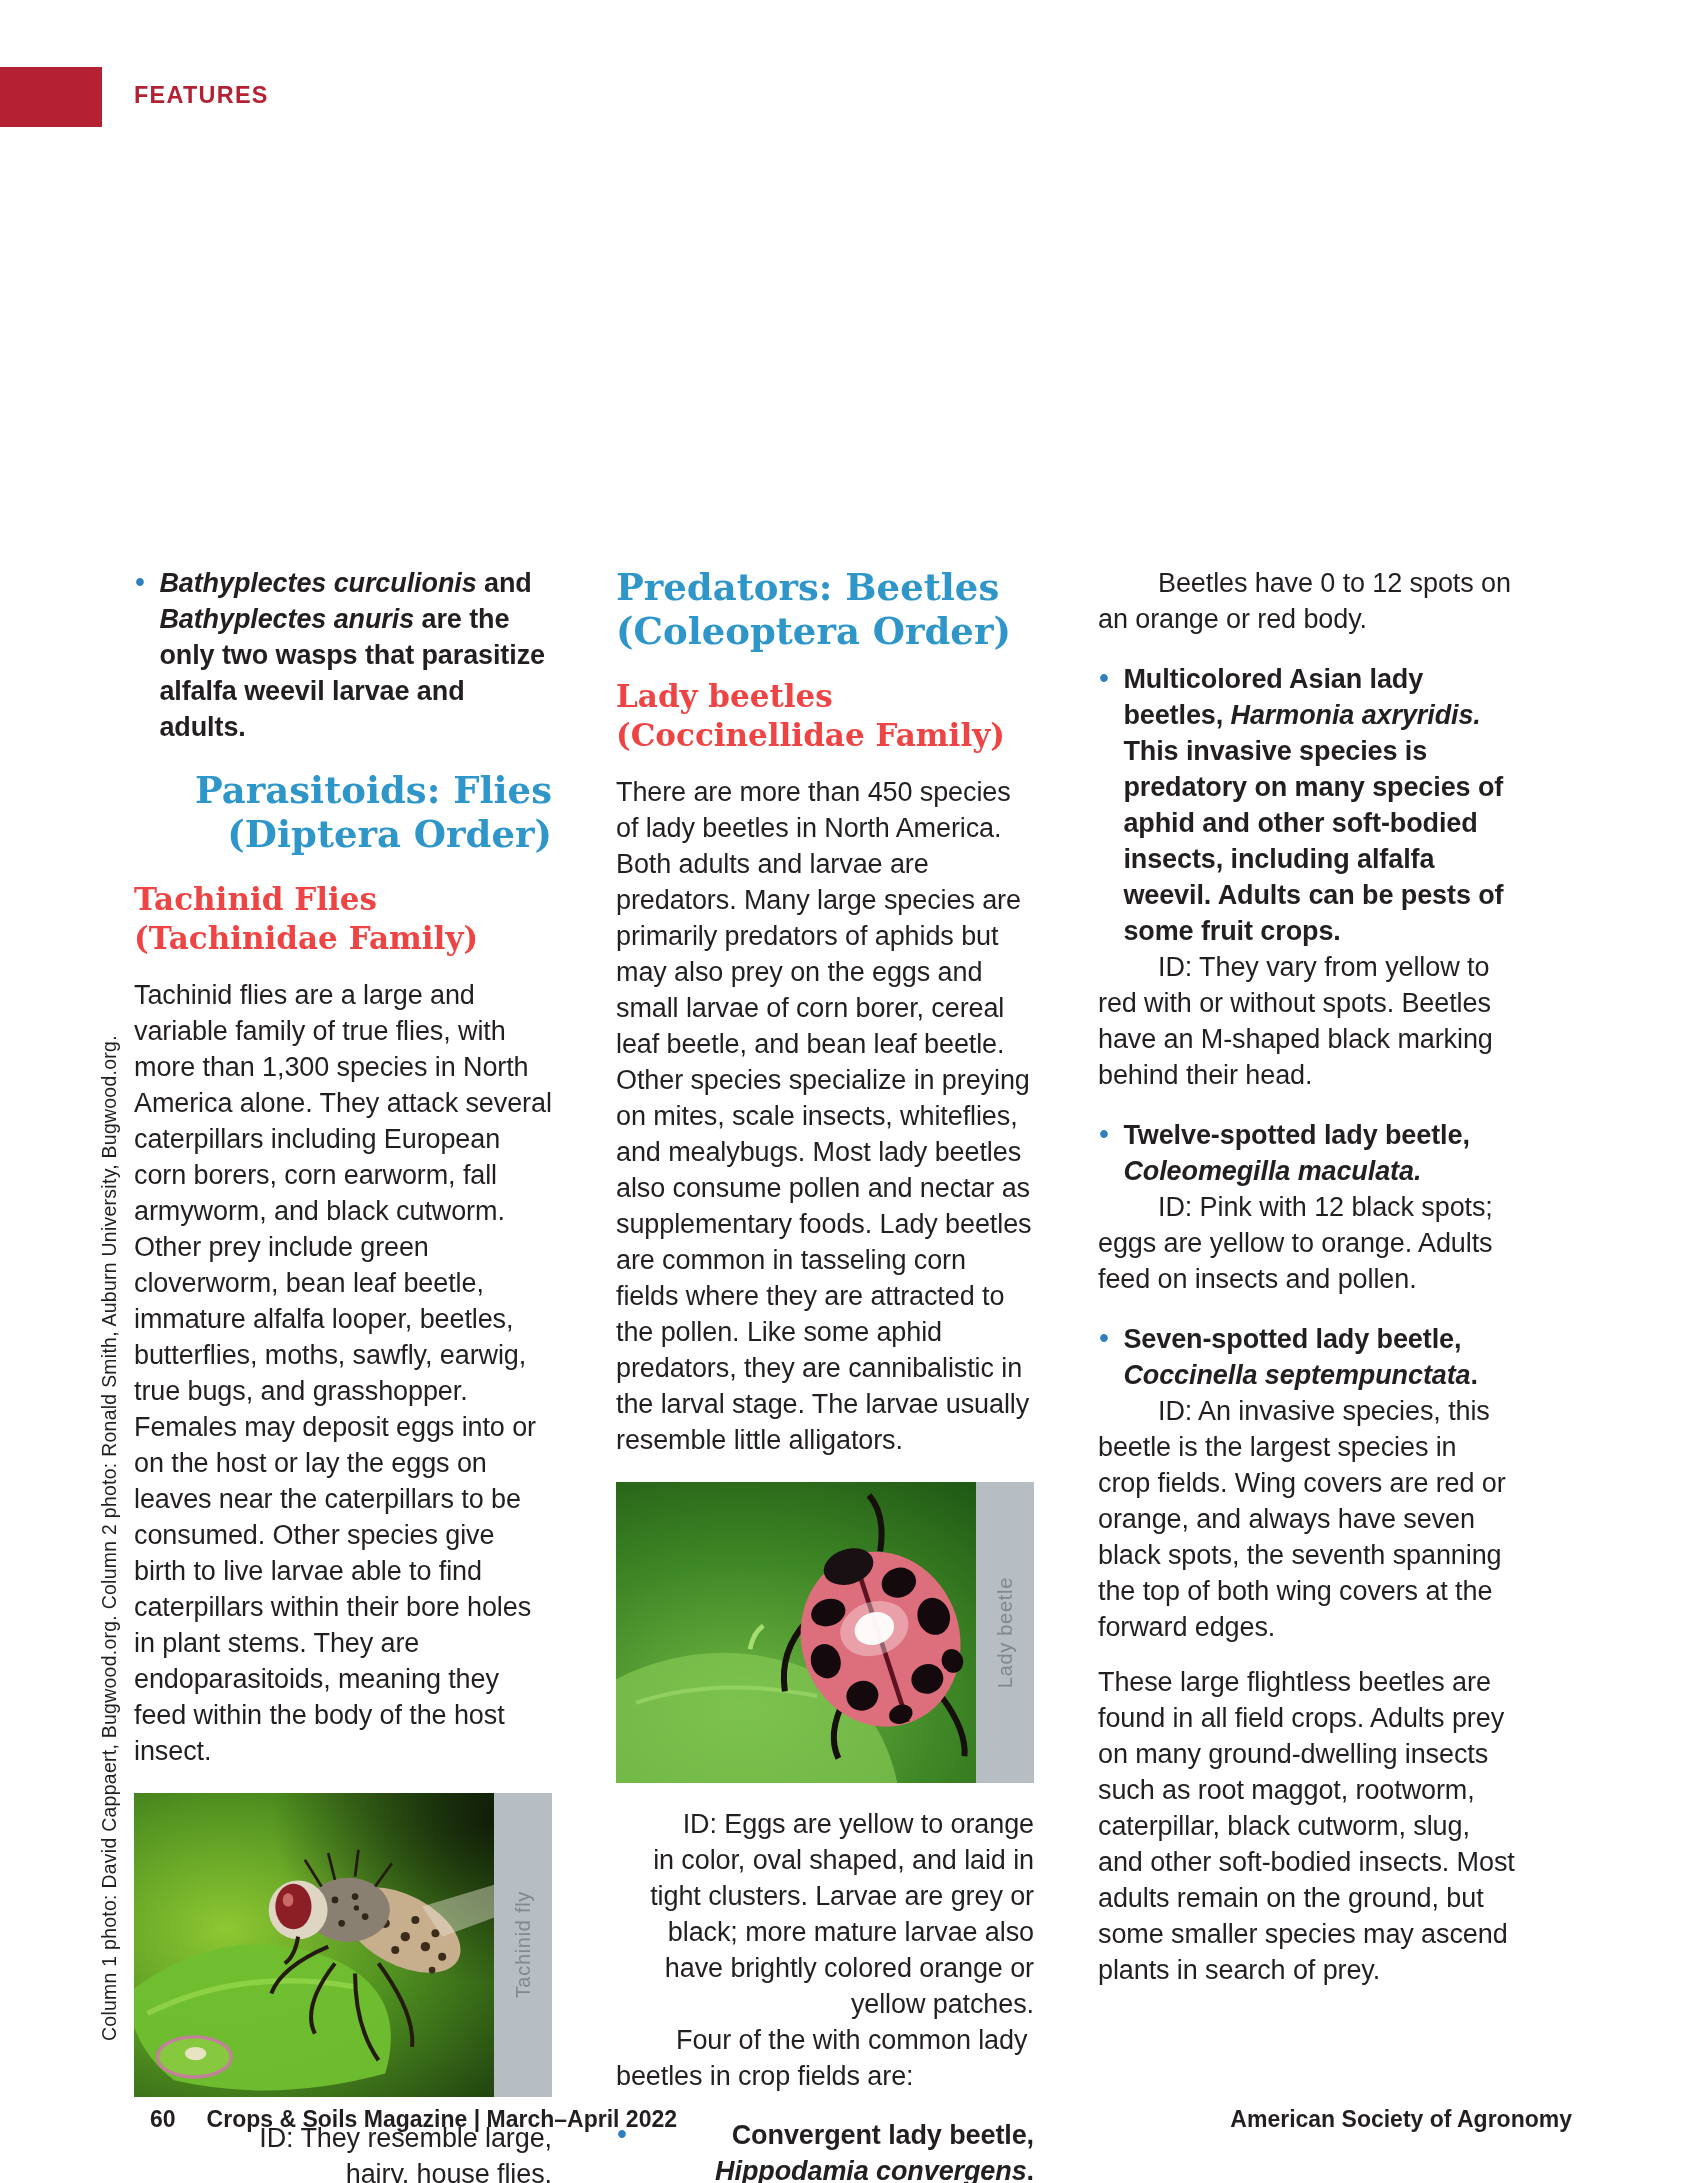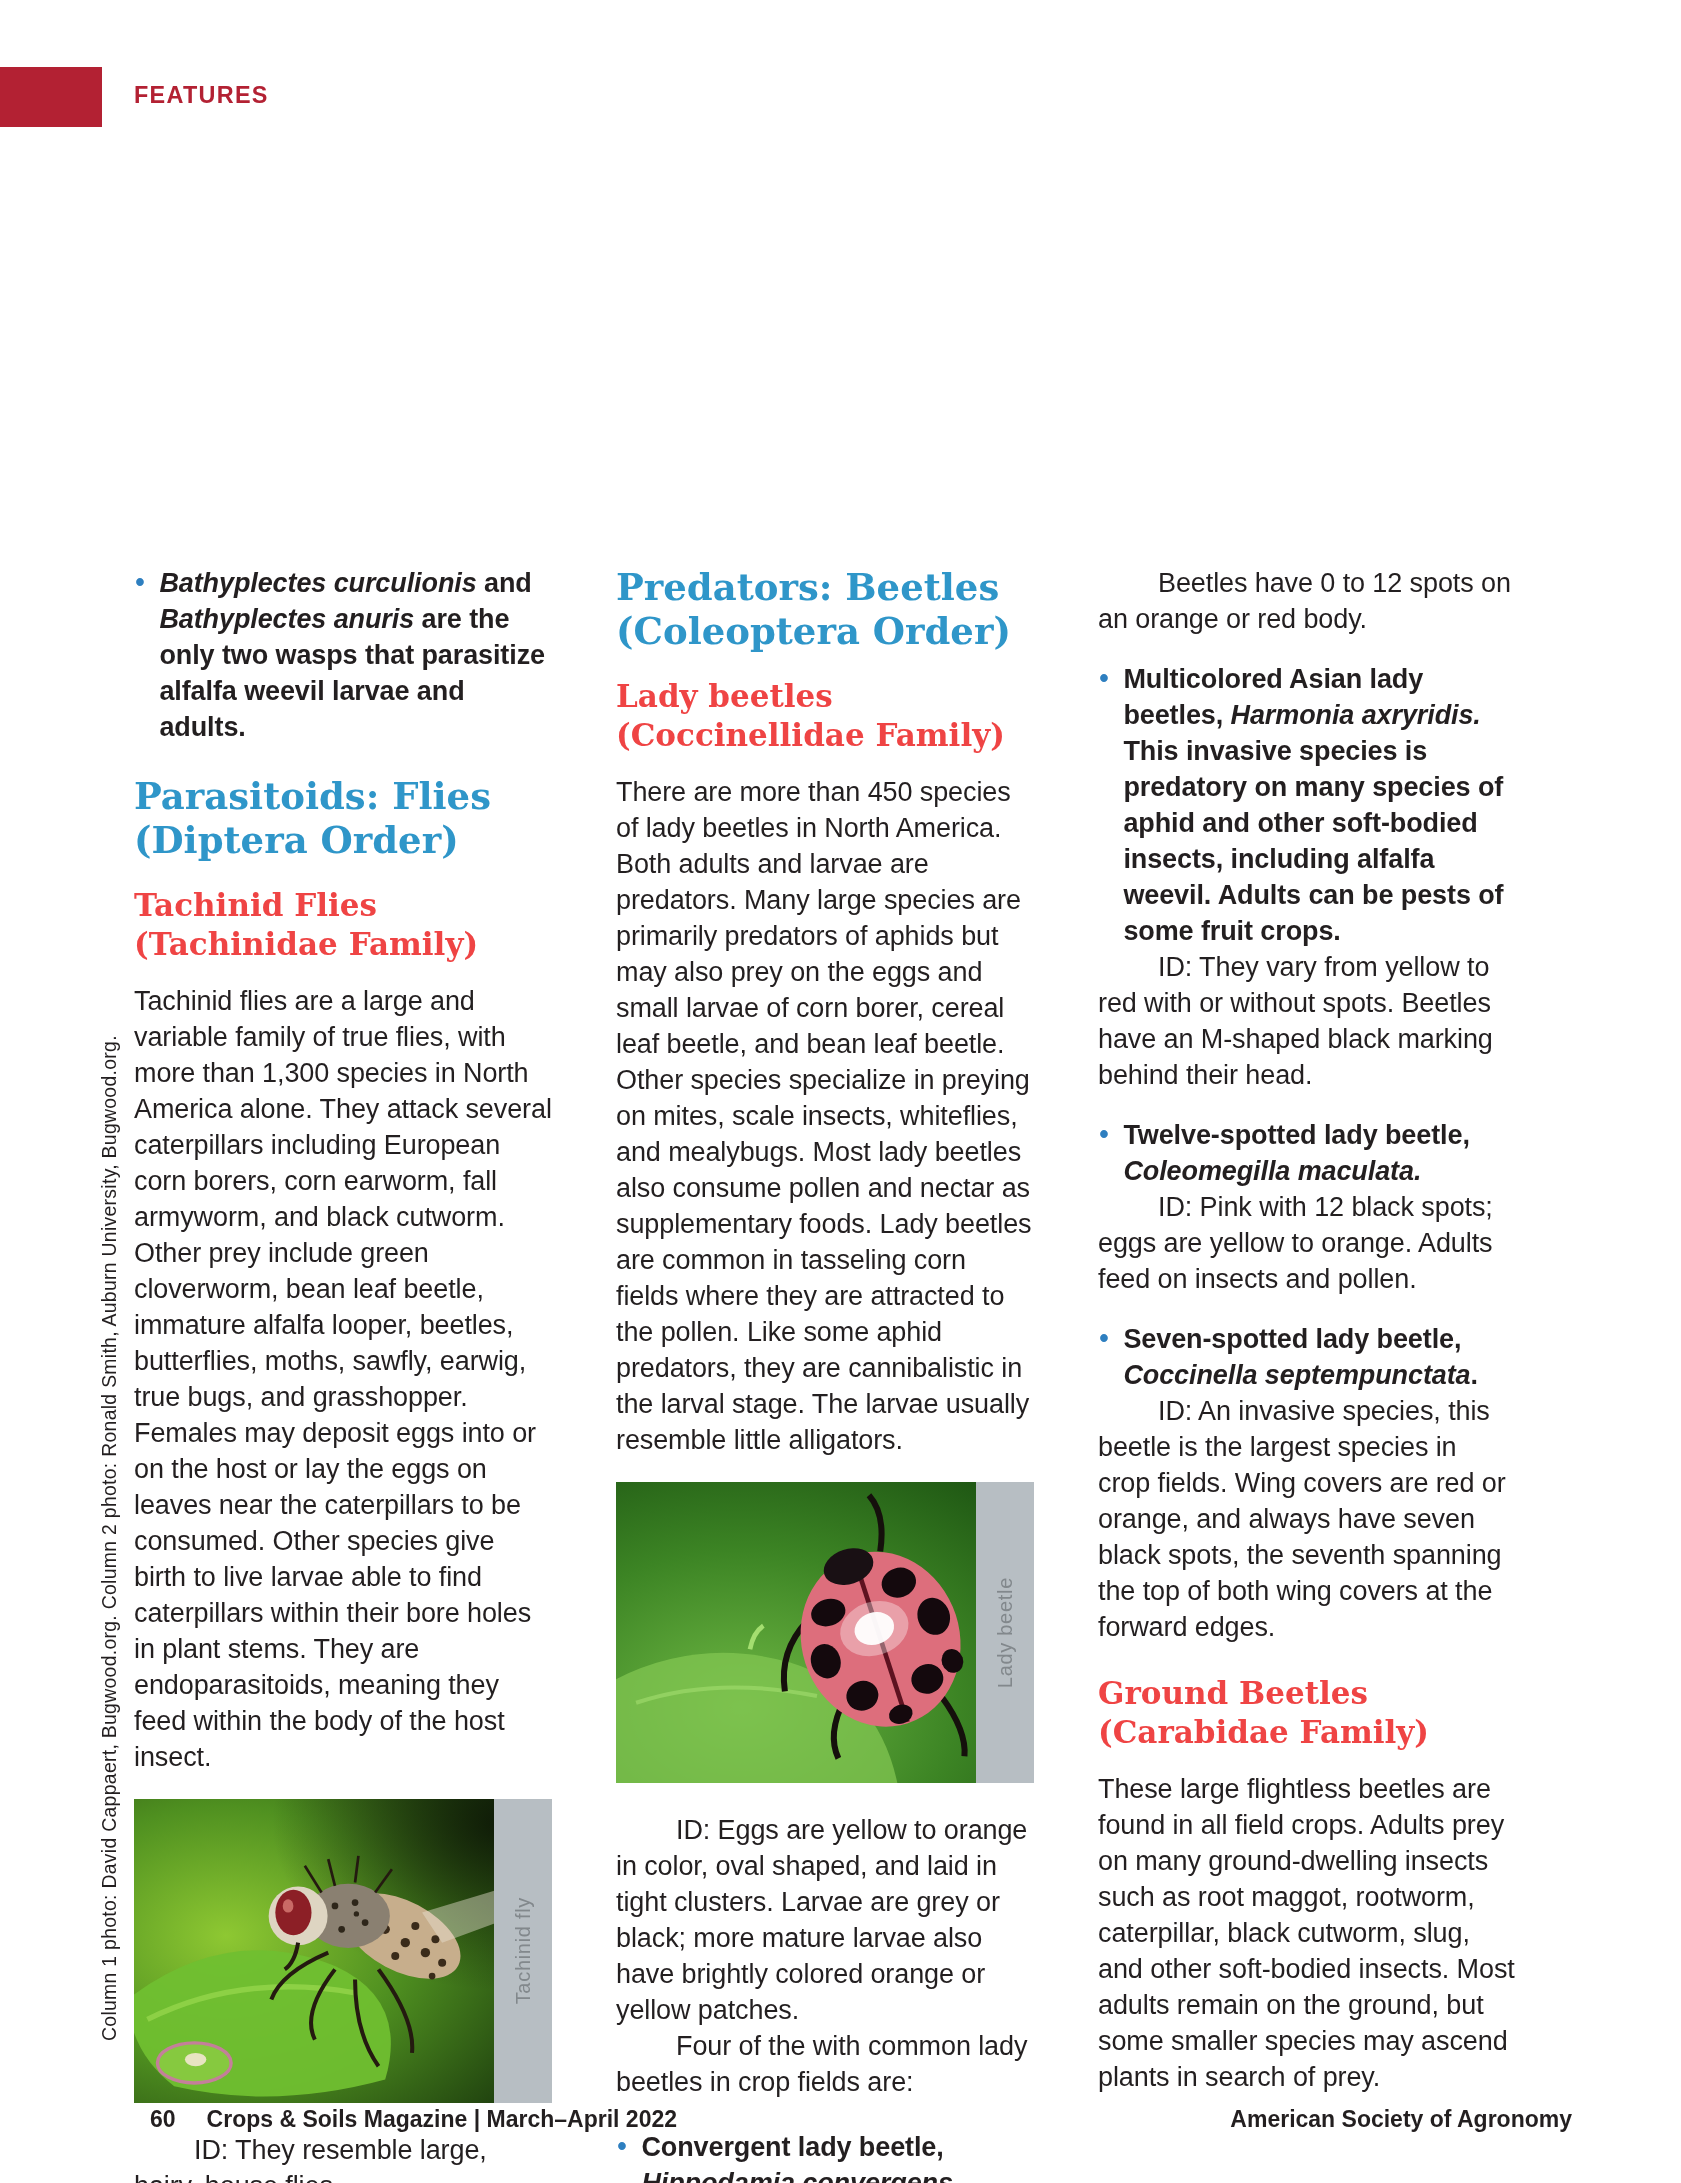--- a/index.html
+++ b/index.html
@@ -21,21 +21,21 @@
   .indent{text-indent:60px;}
   .h-blue{font-family:"DejaVu Serif","Liberation Serif",serif;font-weight:bold;color:#2f96c9;font-size:37px;line-height:44px;}
   .h-red{font-family:"DejaVu Serif","Liberation Serif",serif;font-weight:bold;color:#ef4444;font-size:31px;line-height:39px;}
   .bullet-item{position:relative;padding-left:25.4px;font-weight:bold;}
   .bullet-item::before{
     content:"\2022";position:absolute;left:1.3px;top:-1.3px;color:#2e7fc0;font-size:27px;
   }
   .ital{font-style:italic;}
   .mt-sm{margin-top:19px;}
   .mt-md{margin-top:24px;}
-  .mt-lg{margin-top:29px;}
+  .mt-lg{margin-top:23px;text-align:right;}
   .photo{position:relative;width:418px;}
   .photo1{height:304px;}
   .photo2{height:301px;}
   .photo svg{display:block;width:100%;height:100%;}
   .photo-band{
     position:absolute;top:0;right:0;width:58px;height:100%;background:#b7bec3;
     display:flex;align-items:center;justify-content:center;
   }
   .photo-band span{
     writing-mode:vertical-rl;transform:rotate(180deg);
@@ -182,21 +182,20 @@
     </div>
     <p class="body-text indent">ID: They vary from yellow to red with or without spots. Beetles have an M-shaped black marking behind their head.</p>
     <div class="bullet-item body-text mt-md">
       <span>Twelve-spotted lady beetle, </span><span class="ital">Coleomegilla maculata.</span>
     </div>
     <p class="body-text indent">ID: Pink with 12 black spots; eggs are yellow to orange. Adults feed on insects and pollen.</p>
     <div class="bullet-item body-text mt-md">
       <span>Seven-spotted lady beetle, </span><span class="ital">Coccinella septempunctata</span><span>.</span>
     </div>
     <p class="body-text indent">ID: An invasive species, this beetle is the largest species in crop fields. Wing covers are red or orange, and always have seven black spots, the seventh spanning the top of both wing covers at the forward edges.</p>
-    <p class="h-red mt-lg">Ground Beetles (Carabidae Family)</p>
     <p class="body-text mt-sm">These large flightless beetles are found in all field crops. Adults prey on many ground-dwelling insects such as root maggot, rootworm, caterpillar, black cutworm, slug, and other soft-bodied insects. Most adults remain on the ground, but some smaller species may ascend plants in search of prey.</p>
   </div>
 
 </div>
 
 <div class="footer-left">
   <span class="pgnum">60</span><span>Crops &amp; Soils Magazine | March–April 2022</span>
 </div>
 <div class="footer-right">American Society of Agronomy</div>
 

